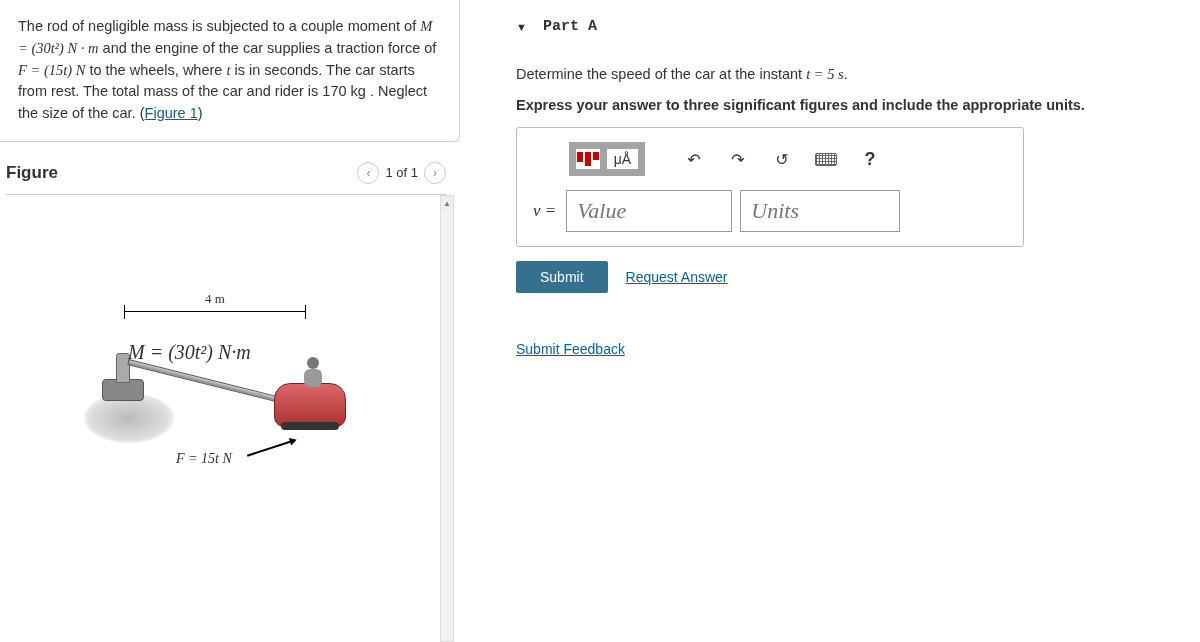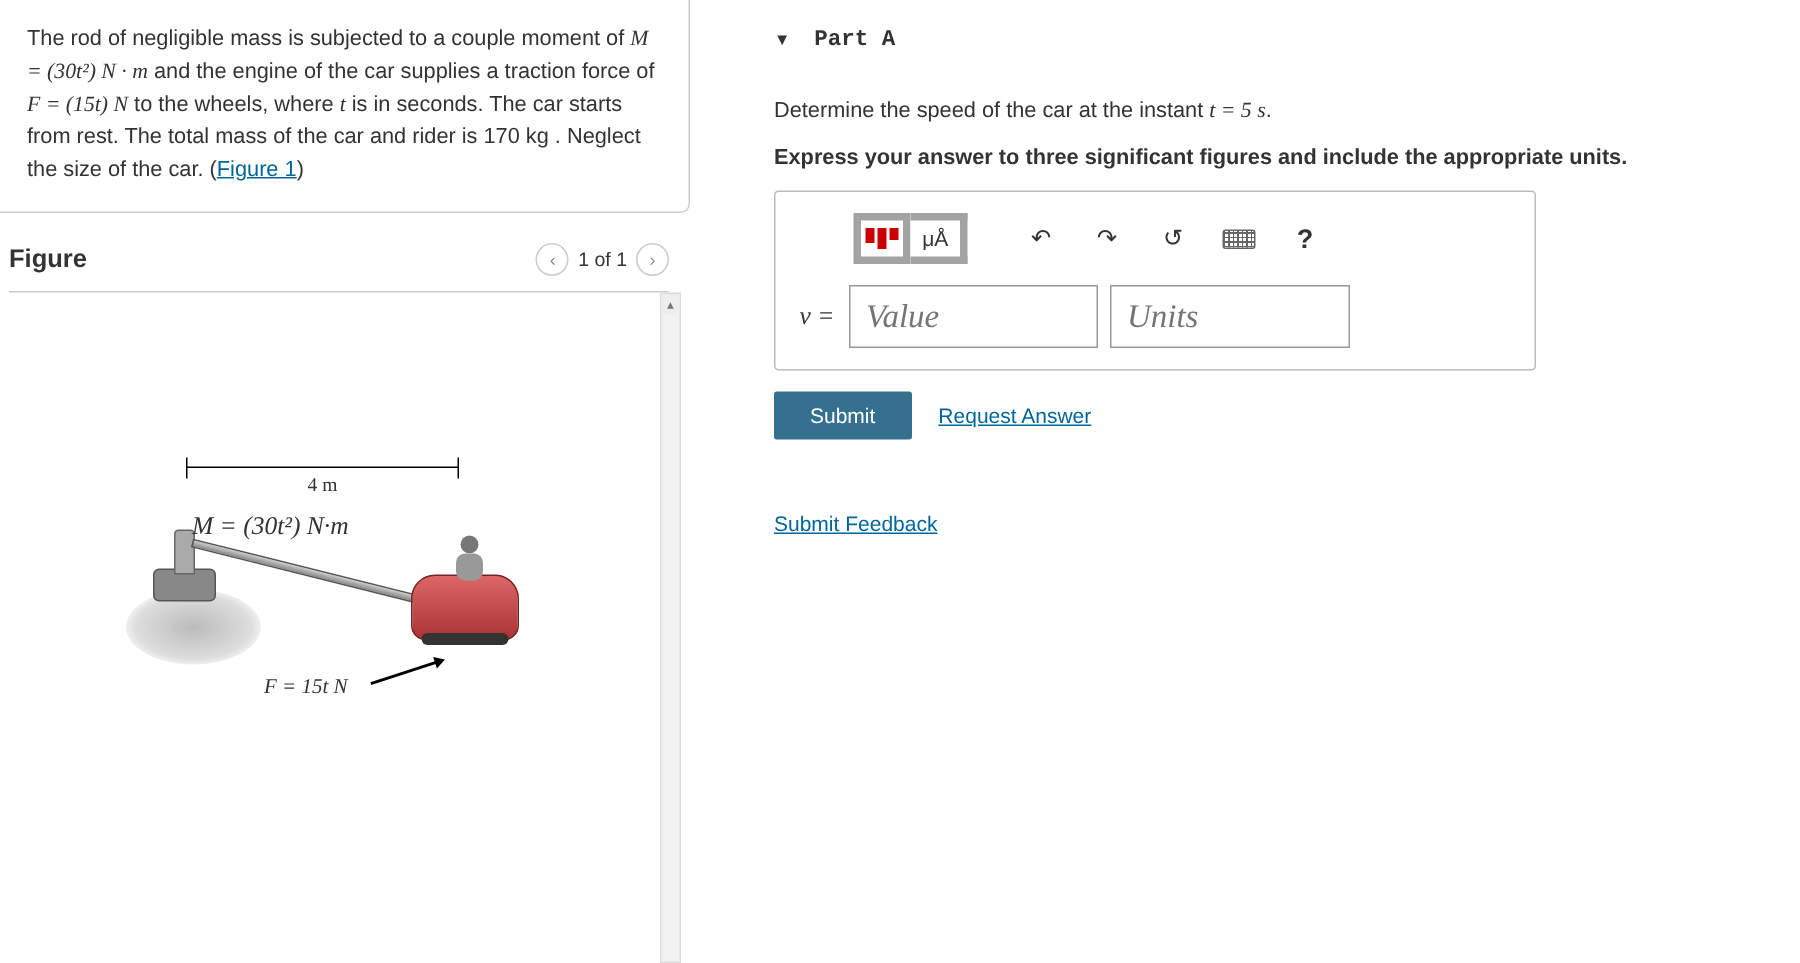--- a/index.html
+++ b/index.html
@@ -50,60 +50,60 @@
   }
   .scroll-btn { height:14px; display:flex; align-items:center; justify-content:center; font-size:9px; color:#777; background:#eee; cursor:pointer; }
   .scroll-thumb { flex:1; }
   
   .diagram { position:absolute; left:60px; top:110px; width:300px; height:190px; }
   .dim-line { position:absolute; left:58px; top:0; width:182px; height:14px; }
   .dim-line::before,.dim-line::after{content:'';position:absolute;top:7px;width:0;height:0;}
   .dim-bar{position:absolute;top:6px;left:0;right:0;border-top:1px solid #000;}
   .dim-tick-l,.dim-tick-r{position:absolute;top:0;width:1px;height:14px;background:#000;}
   .dim-tick-l{left:0}.dim-tick-r{right:0}
-  .dim-label{position:absolute;left:50%;top:-14px;transform:translateX(-50%);font-size:13px;font-family:'Times New Roman',serif;margin-top:24px;}
+  .dim-label{position:absolute;left:50%;top:-14px;transform:translateX(-50%);font-size:13px;font-family:'Times New Roman',serif;}
   .pivot {
     position:absolute; left:36px; top:48px; width:40px; height:60px;
   }
   .pivot-arm{position:absolute;left:14px;top:0;width:14px;height:30px;background:#aaa;border:1px solid #666;border-radius:3px 3px 0 0;}
   .pivot-base{position:absolute;left:0;top:26px;width:42px;height:22px;background:#888;border:1px solid #555;border-radius:4px;}
   .pivot-shadow{position:absolute;left:-18px;top:40px;width:90px;height:50px;background:radial-gradient(ellipse at center,#bbb 0%,#ddd 60%,transparent 80%);border-radius:50%;}
   .rod{
     position:absolute;left:62px;top:54px;width:180px;height:6px;
     background:linear-gradient(#ccc,#888);border:1px solid #555;
     transform-origin:left center;transform:rotate(14deg);
   }
   .car{
     position:absolute;left:208px;top:78px;width:72px;height:44px;
     background:linear-gradient(#d66,#a33);border-radius:16px 16px 10px 10px;
     border:1px solid #722;
   }
   .car::after{content:'';position:absolute;left:6px;right:6px;bottom:-4px;height:8px;background:#333;border-radius:4px;}
   .rider{position:absolute;left:236px;top:52px;width:22px;height:30px;}
   .rider .head{width:12px;height:12px;border-radius:50%;background:#777;margin:0 auto;}
   .rider .body{width:18px;height:18px;background:#999;border-radius:6px;margin:0 auto;}
-  .label-M{position:absolute;left:62px;top:36px;font-family:'Times New Roman',serif;font-size:17px;}
+  .label-M{position:absolute;left:62px;top:36px;font-family:'Times New Roman',serif;font-size:20px;}
   .label-F{position:absolute;left:110px;top:146px;font-family:'Times New Roman',serif;font-size:14px;text-align:right;}
   .arrow-F{position:absolute;left:180px;top:142px;width:50px;height:2px;background:#000;transform:rotate(-18deg);}
   .arrow-F::after{content:'';position:absolute;right:-2px;top:-3px;border-left:7px solid #000;border-top:4px solid transparent;border-bottom:4px solid transparent;}
   
   .right-col { flex:1; padding: 18px 8px 0 56px; }
   .part-head { display:flex; align-items:center; gap:16px; margin-bottom:28px; }
   .caret { font-size:11px; color:#333; }
   .part-title { font-weight:bold; font-size:15px;font-family:Liberation Mono, monospace; }
   .prompt { font-size:14.5px; line-height:1.6; margin-bottom:8px;}
   .prompt strong{font-weight:bold;}
   .answer-box {
     border:1px solid #bbb; border-radius:3px; padding:14px 16px;
     width:508px; margin-top:10px; margin-bottom:14px;
   }
   .toolbar { display:flex; gap:6px; align-items:center; margin-bottom:14px; padding-left:36px;}
   .tb-group{display:flex;}
   .tb-btn {
-    width:38px;height:34px;border:5px solid #a3a3a3;background:#fff;
+    width:38px;height:34px;border:7px solid #a3a3a3;background:#fff;
     display:flex;align-items:center;justify-content:center;
     font-size:14px;color:#333;cursor:pointer;
   }
   .tb-btn + .tb-btn{border-left:none;}
   .tb-sp{width:18px;}
   .tb-sym{font-size:16px;}
   .tb-q{font-size:18px;font-weight:bold;}
   .templates-icon{display:flex;gap:2px;}
   .templates-icon div{width:6px;background:#c00;}
   .templates-icon .a{height:10px}.templates-icon .b{height:14px}.templates-icon .c{height:8px}

